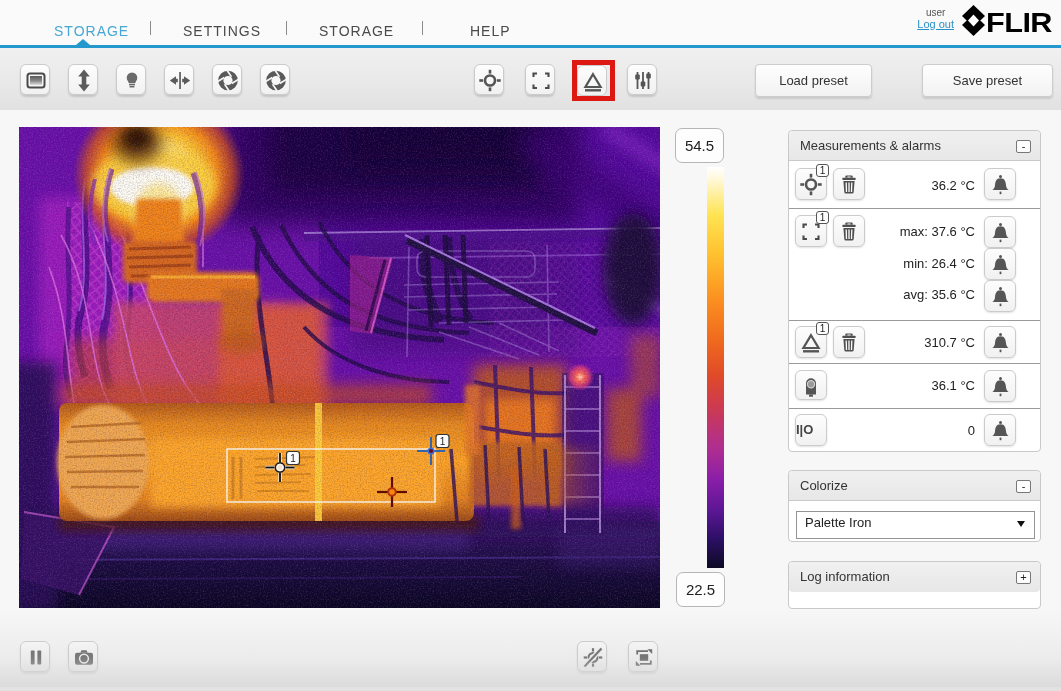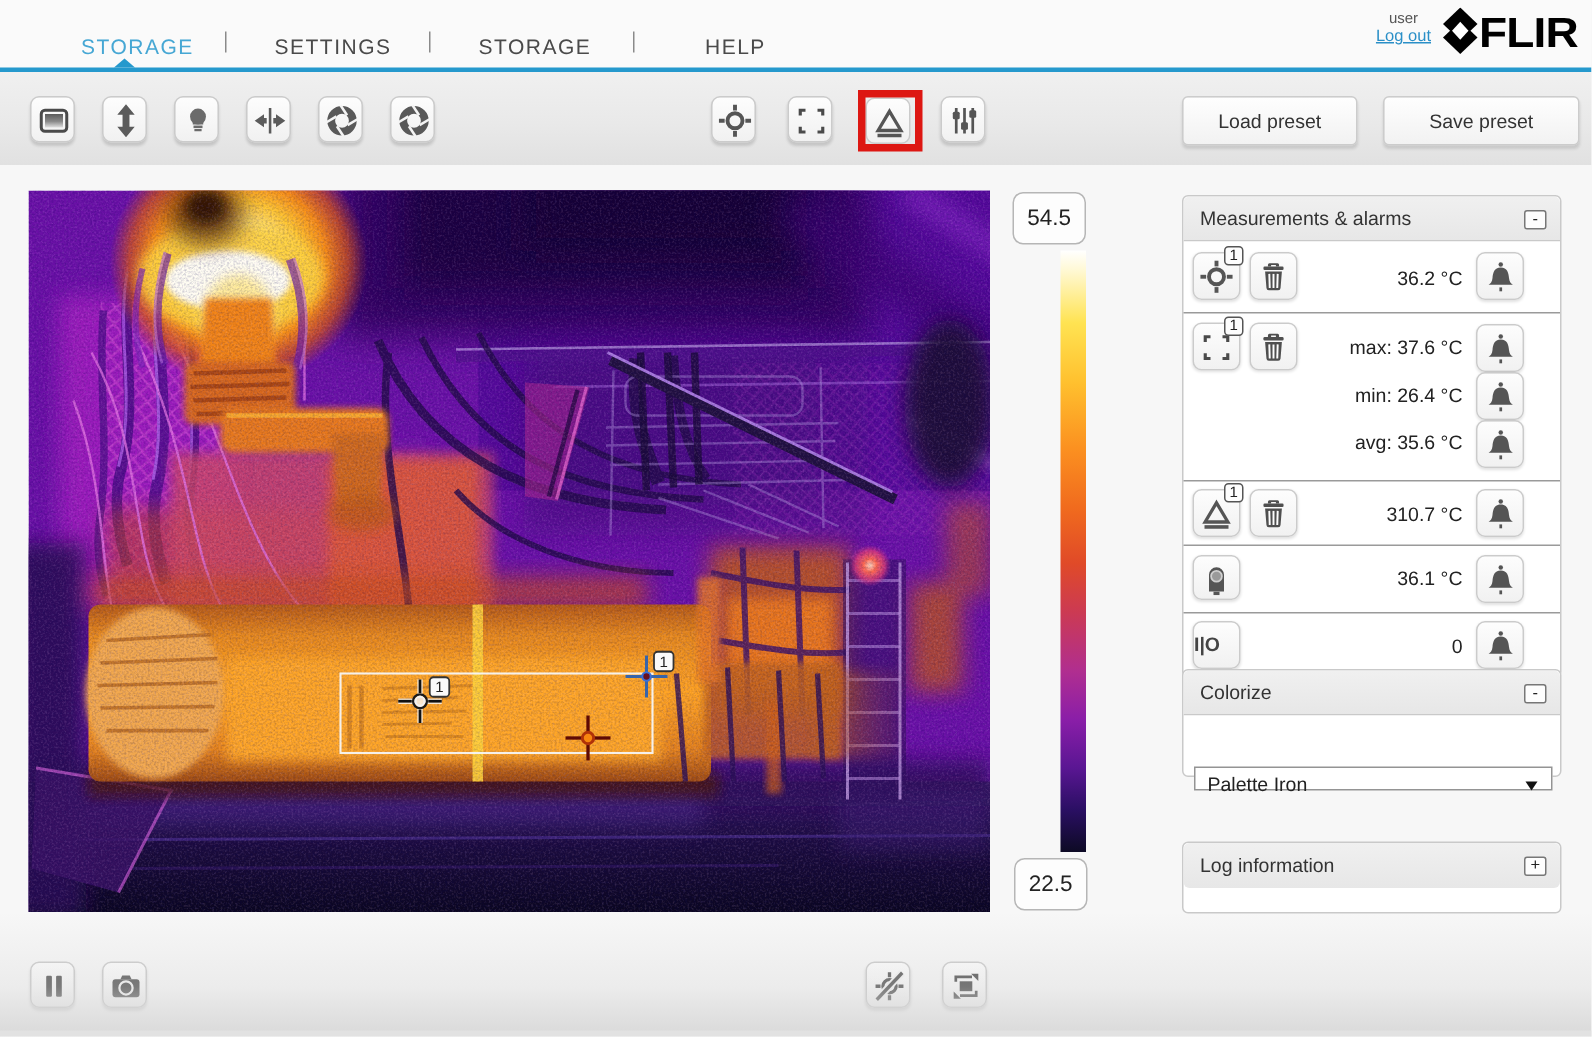--- a/index.html
+++ b/index.html
@@ -36,21 +36,21 @@
            border-radius:4px 4px 0 0; font-size:13px; color:#333; line-height:30px; padding-left:11px; }
   .pmin  { position:absolute; right:9px; top:9px; width:15px; height:13px; border:1px solid #777; border-radius:2px; background:#fdfdfd;
            font-size:11px; line-height:11px; text-align:center; color:#222; }
   .mbtn { position:absolute; width:32px; height:32px; border:1px solid #cbcbcb; border-radius:6px;
           background:linear-gradient(180deg,#fdfdfd,#f1f1f1); box-shadow:0 1px 2px rgba(0,0,0,0.12); }
   .badge { position:absolute; width:13px; height:13px; background:#fdfdfd; border:1px solid #555; border-radius:3px;
            font-size:10px; line-height:12px; text-align:center; color:#222; z-index:3; }
   .mval { position:absolute; font-size:13px; color:#222; text-align:left; right:86px; }
   .msep { position:absolute; left:0; width:251px; height:1px; background:#9a9a9a; }
   
-  #dd { position:absolute; left:796px; top:511px; width:239px; height:16px; border:1px solid #949494; background:#fff;
+  #dd { position:absolute; left:796px; top:511px; width:239px; height:28px; border:1px solid #949494; background:#fff;
         font-size:13px; color:#222; line-height:22px; padding-left:8px; }
   #dd .arr { position:absolute; right:9px; top:9px; width:0; height:0; border-left:4.5px solid transparent; border-right:4.5px solid transparent; border-top:6px solid #111; }
   
   #foot { left:0; top:608px; width:1061px; height:83px; background:linear-gradient(180deg, rgba(215,215,215,0) 0%, rgba(210,210,210,0.3) 60%, #d9d9d9 100%); }
   #footline { left:0; top:687px; width:1061px; height:4px; background:#e2e2e2; }
 </style>
 </head>
 <body>
 
 <div id="nav" class="abs">
@@ -250,21 +250,21 @@
     <svg width="30" height="31">
       <use href="#i-nooverlay"></use>
     </svg>
   </div>
 <div class="btn" style="left:628px;top:641px;">
     <svg width="30" height="31">
       <use href="#i-resize"></use>
     </svg>
   </div>
 
-<div class="pbtn" style="left:788px;width:117px;">Load preset</div>
+<div class="pbtn" style="left:755px;width:117px;">Load preset</div>
 <div class="pbtn" style="left:922px;width:131px;">Save preset</div>
 
 <div id="thermal" class="abs">
 <svg width="641" height="481" viewBox="0 0 641 481">
 <defs>
   <filter id="b2" x="-30%" y="-30%" width="160%" height="160%">
           <feGaussianBlur stdDeviation="2"></feGaussianBlur>
         </filter>
   <filter id="b4" x="-40%" y="-40%" width="180%" height="180%">
           <feGaussianBlur stdDeviation="4"></feGaussianBlur>
@@ -607,21 +607,21 @@
 <div class="mbtn" style="left:984px;top:370px;"><svg width="30" height="31">
       <use href="#i-bell"></use>
     </svg></div>
 
 <div class="mbtn" style="left:795px;top:414px;font-size:13px;font-weight:bold;color:#444;text-align:left;line-height:30px;">I|O</div>
 <div class="mval" style="top:423px;">0</div>
 <div class="mbtn" style="left:984px;top:414px;"><svg width="30" height="31">
       <use href="#i-bell"></use>
     </svg></div>
 
-<div class="panel" style="top:446px;height:72px;">
+<div class="panel" style="top:470px;height:72px;">
   <div class="phead">Colorize<div class="pmin">-</div></div>
 </div>
 <div id="dd">Palette Iron<div class="arr"></div></div>
 
 <div class="panel" style="top:561px;height:48px;">
   <div class="phead" style="border-bottom:none;border-radius:4px;">Log information<div class="pmin">+</div></div>
 </div>
 
 <div id="foot" class="abs"></div>
 <div id="footline" class="abs"></div>

